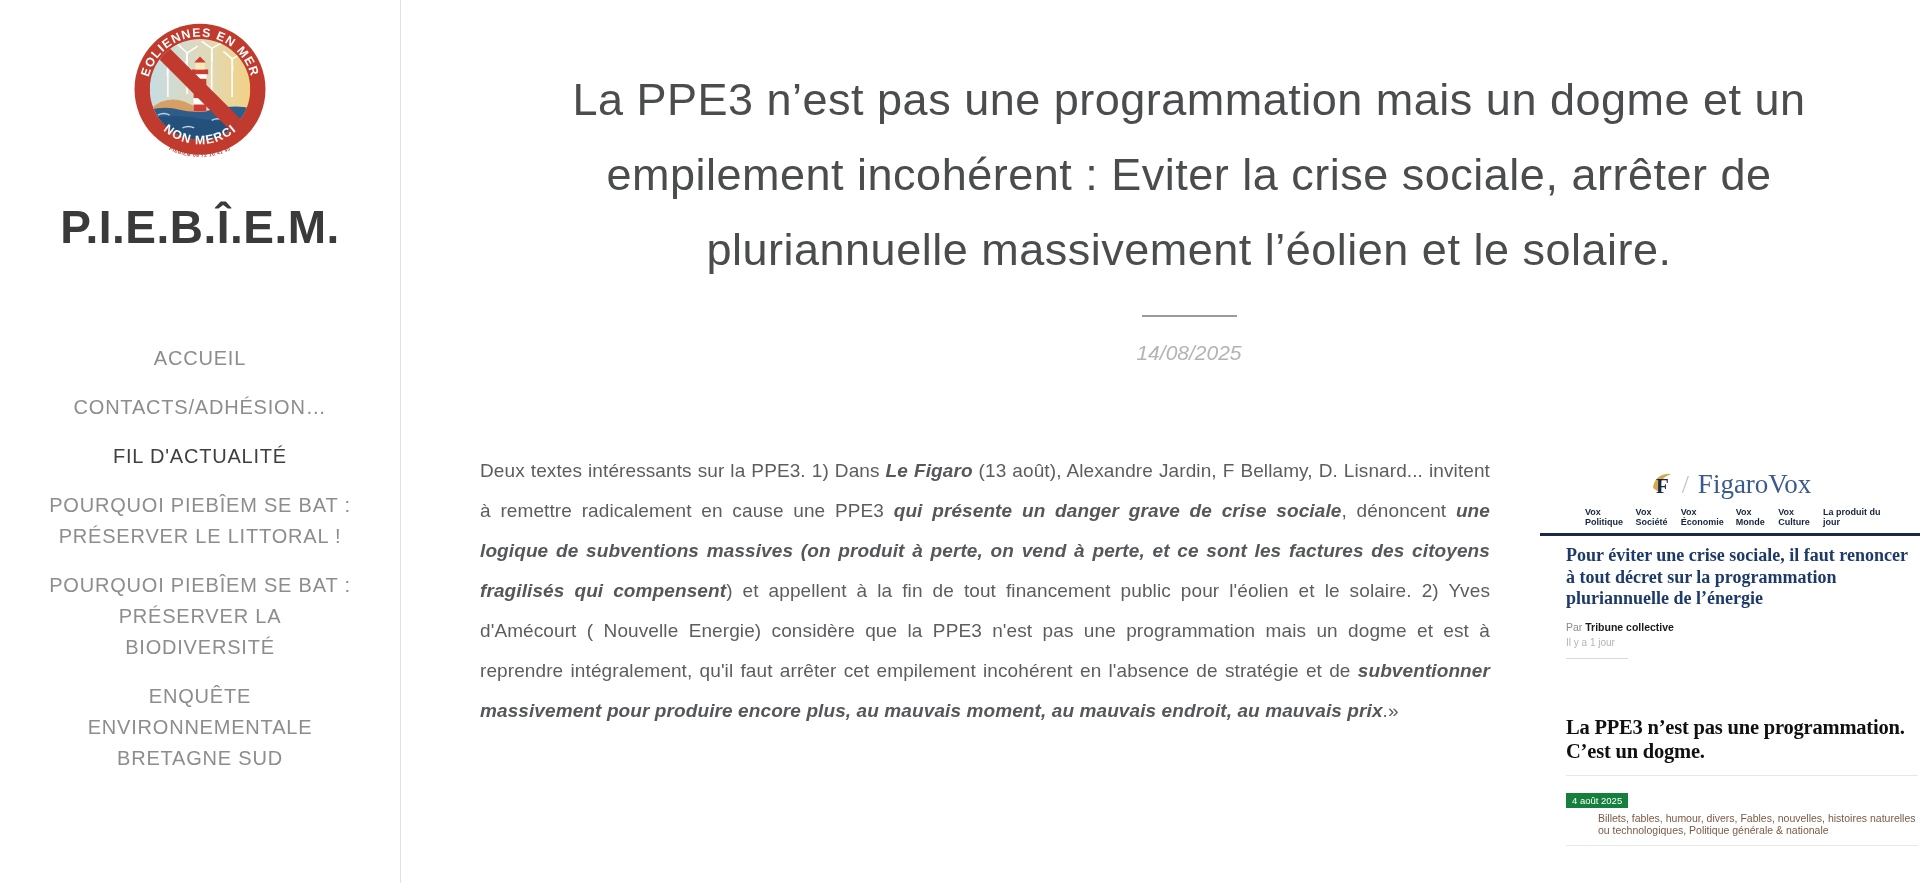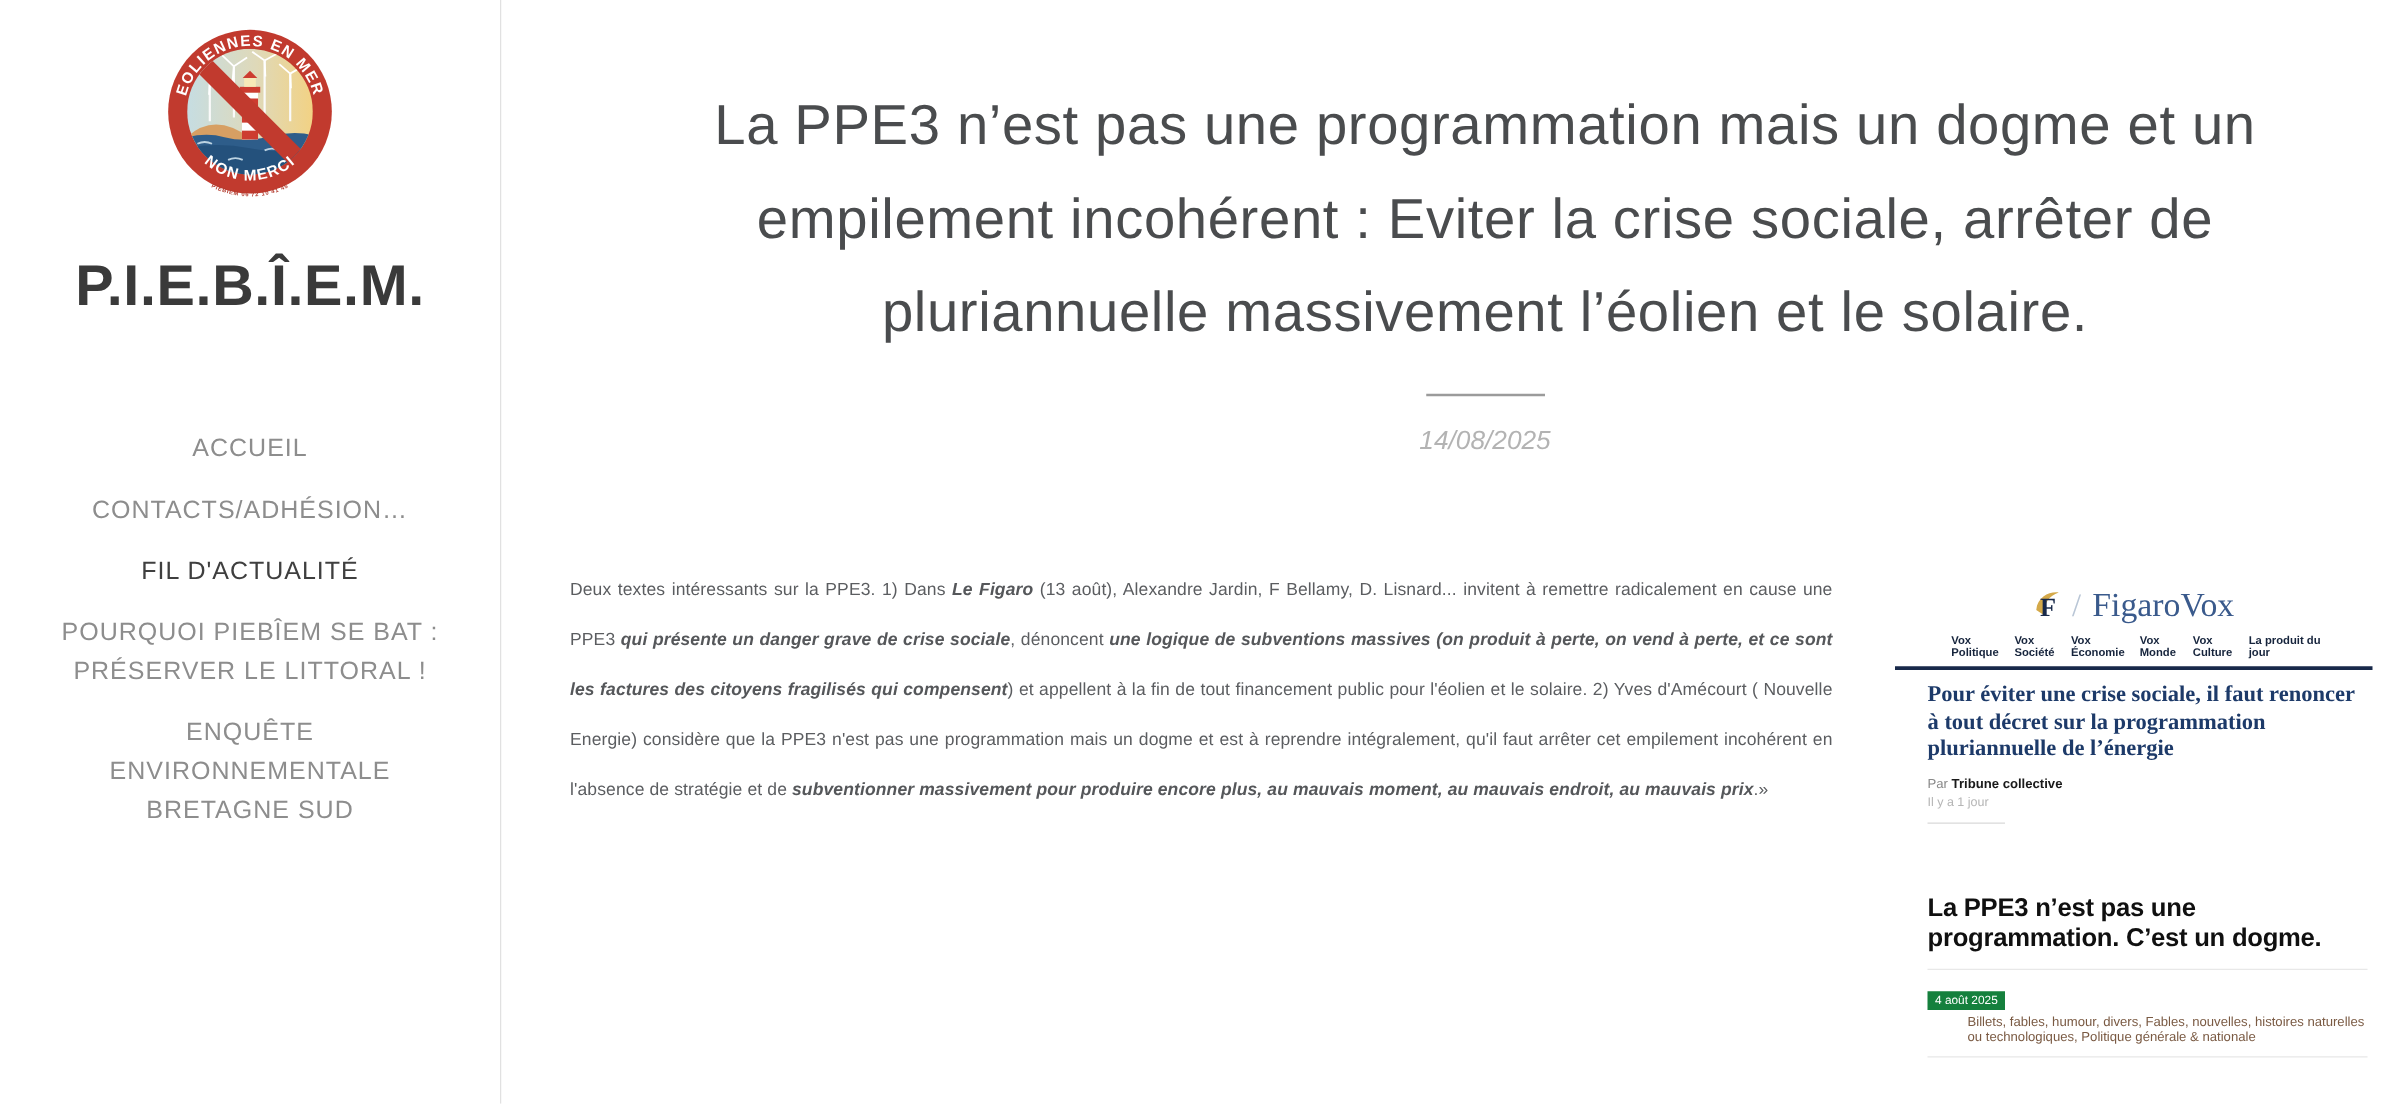--- a/index.html
+++ b/index.html
@@ -22,22 +22,22 @@
 
   
   .main { flex:1; padding:0 0 0 55px; }
   .article-header { text-align:center; padding-top:62px; }
   .title { font-size:45px; font-weight:300; line-height:75px; color:#4a4c4e;
            letter-spacing:0.5px; max-width:1250px; margin:0 auto; }
   .title-divider { width:95px; height:2px; background:#9b9b9b; margin:28px auto 0; }
   .date { margin-top:24px; font-style:italic; font-size:21px; color:#b3b3b3; }
 
   .content-row { display:flex; margin-top:86px; }
-  .article-text { width:1010px; flex-shrink:0; font-size:14px; line-height:40px;
-                  text-align:justify; color:#5b5d60; letter-spacing:0.1px; }
+  .article-text { width:1010px; flex-shrink:0; font-size:19px; line-height:40px;
+                  text-align:justify; color:#5b5d60; letter-spacing:0.1px;margin-left:24px; }
   .article-text .bi { font-weight:700; font-style:italic; color:#55575a; }
 
   
   .press-figure { width:382px; flex-shrink:0; margin-left:50px; padding-top:6px;
                   cursor:pointer; }
   .fig-brand-row { display:flex; align-items:center; justify-content:center;
                    gap:9px; margin-top:12px; }
   .fig-slash { font-family:"Liberation Serif", serif; font-size:26px;
                color:#b9c6d6; font-weight:300; }
   .fig-logo-text { font-family:"Liberation Serif", serif; font-size:27px;
@@ -48,21 +48,21 @@
   .fig-headline { margin:9px 0 0 26px; width:345px;
                   font-family:"Liberation Serif", serif; font-weight:700;
                   font-size:18px; line-height:21.5px; color:#1d3a69; }
   .fig-byline { margin:11px 0 0 26px; font-size:10.5px; color:#8a8a8a; }
   .fig-byline b { color:#1a1a1a; }
   .fig-time { margin:4px 0 0 26px; font-size:10px; color:#b5b5b5; }
   .fig-divider-sm { width:62px; height:1px; background:#d9d9d9; margin:10px 0 0 26px; }
 
   .fig2 { margin-top:56px; }
   .fig2-headline { margin-left:26px; width:345px;
-                   font-family:Liberation Sans, sans-serif; font-weight:700;
+                   font-family:Liberation Serif, serif; font-weight:700;
                    font-size:20.5px; line-height:24px; color:#101010;
                    letter-spacing:-0.2px; }
   .fig2-rule { height:1px; background:#e8e8e8; margin:12px 0 0 26px; width:352px; }
   .fig2-badge { display:inline-block; margin:17px 0 0 26px; background:#15803d;
                 color:#ffffff; font-size:9.5px; padding:2px 6px; }
   .fig2-tags { margin:4px 0 0 58px; font-size:10.5px; color:#7a5a43; }
   .fig2-rule-b { height:1px; background:#e8e8e8; margin:9px 0 0 26px; width:352px; }
 </style>
 </head>
 <body>
@@ -152,20 +152,21 @@
       </svg>
     </div>
 
     <div class="brand">P.I.E.B.Î.E.M.</div>
 
     <nav class="side-nav">
         <div class="nav-item">ACCUEIL</div>
         <div class="nav-item">CONTACTS/ADHÉSION…</div>
         <div class="nav-item active">FIL D'ACTUALITÉ</div>
         <div class="nav-item">POURQUOI PIEBÎEM SE BAT : PRÉSERVER LE LITTORAL !</div>
+        <div class="nav-item">POURQUOI PIEBÎEM SE BAT : PRÉSERVER LA BIODIVERSITÉ</div>
         <div class="nav-item">ENQUÊTE ENVIRONNEMENTALE BRETAGNE SUD</div>
       </nav>
   </aside>
 
   <main class="main">
 
     <header class="article-header">
       <h1 class="title">La PPE3 n’est pas une programmation mais un dogme et un empilement incohérent : Eviter la crise sociale, arrêter de pluriannuelle massivement l’éolien et le solaire.</h1>
       <div class="title-divider"></div>
       <div class="date">14/08/2025</div>

